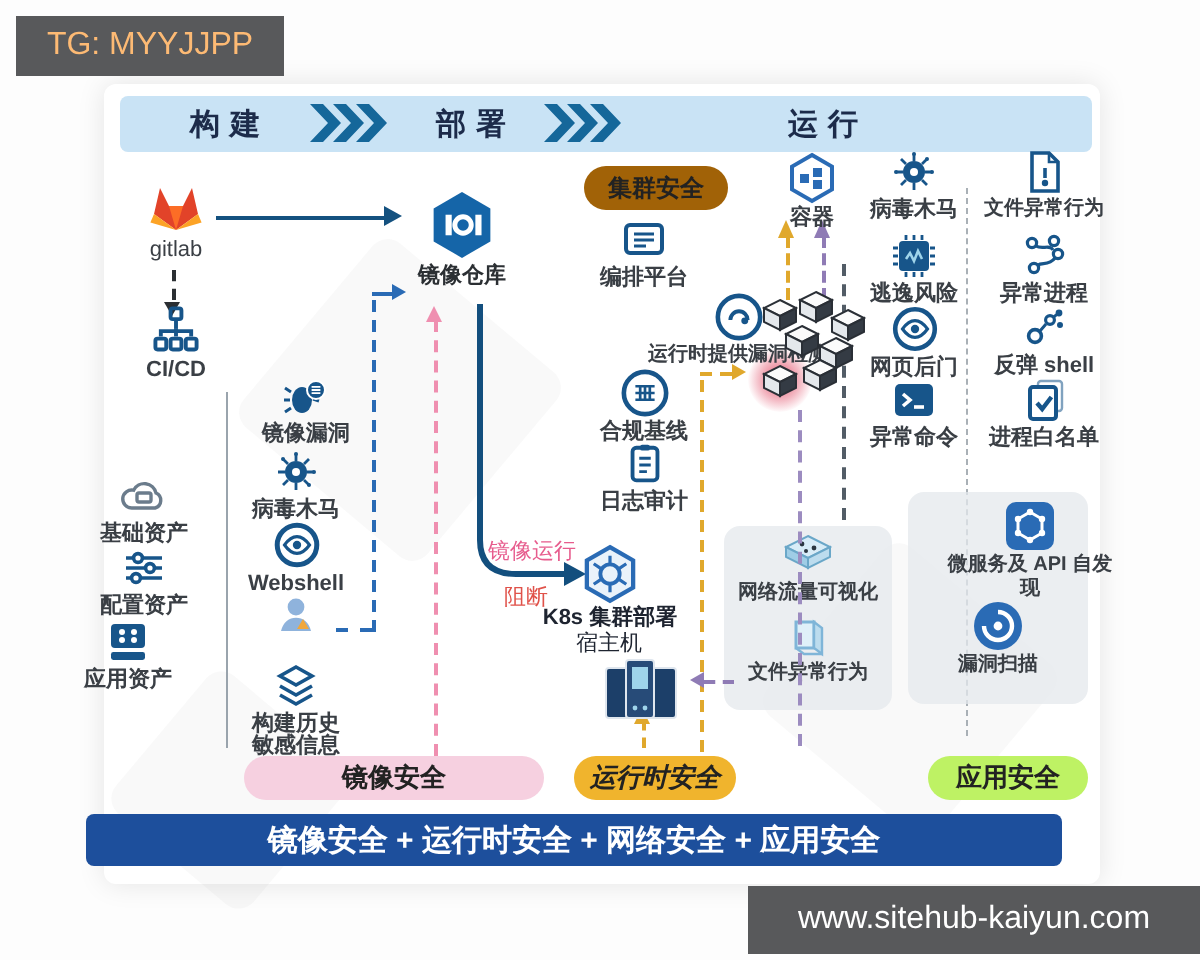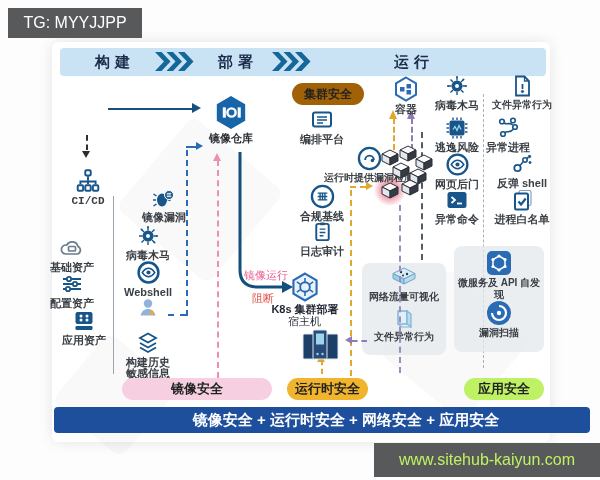--- a/index.html
+++ b/index.html
@@ -1,37 +1,37 @@
 <!DOCTYPE html>
 <html><head>
 <meta charset="utf-8">
 <style>
   html,body{margin:0;padding:0;background:#fdfdfd;}
   #stage{position:relative;width:600px;height:480px;overflow:hidden;
          font-family:"Liberation Sans",sans-serif;background:#fdfdfd;}
   .card{position:absolute;left:52px;top:42px;width:498px;height:400px;background:#fff;
         border-radius:6px;box-shadow:0 0 14px rgba(0,0,0,.10);z-index:1;}
   .wm{position:absolute;background:#888;opacity:.05;transform:rotate(40deg);z-index:1;border-radius:10px;}
-  .tgbox{position:absolute;left:8px;top:8px;width:134px;height:30px;background:#58595b;color:#ffffff;
+  .tgbox{position:absolute;left:8px;top:8px;width:134px;height:30px;background:#58595b;color:#fdba74;
          display:flex;align-items:center;justify-content:center;font-size:16px;z-index:6;}
   .band{position:absolute;left:60px;top:48px;width:486px;height:28px;background:#c9e3f5;border-radius:4px;z-index:2;}
   .phase{position:absolute;top:5px;width:64px;text-align:center;font-size:15px;font-weight:bold;
          color:#1c2b4a;letter-spacing:5px;}
   .chev{position:absolute;top:4px;}
   .it{position:absolute;display:flex;flex-direction:column;align-items:center;gap:1px;text-align:center;z-index:3;}
   .it .lb{font-size:11px;font-weight:600;color:#3a3f45;line-height:1.2;white-space:nowrap;}
   .it.sm .lb{font-size:10px;white-space:normal;}
   .lfree{position:absolute;z-index:4;font-weight:normal;font-size:11px;white-space:nowrap;}
   .pbadge{position:absolute;height:22px;display:flex;align-items:center;justify-content:center;
           font-weight:bold;font-size:13px;color:#222;border-radius:11px;z-index:3;}
   .line{position:absolute;z-index:2;}
   .ah{position:absolute;width:0;height:0;z-index:2;}
-  .navybar{position:absolute;left:54px;top:407px;width:488px;height:26px;background:#1d4f9c;border-radius:4px;
-           display:flex;align-items:center;justify-content:center;color:#fff;font-weight:bold;font-size:15px;z-index:3;padding-left:48px;}
-  .site{position:absolute;left:374px;top:443px;width:226px;height:34px;background:#58595b;color:#bef264;
+  .navybar{position:absolute;left:43px;top:407px;width:488px;height:26px;background:#1d4f9c;border-radius:4px;
+           display:flex;align-items:center;justify-content:center;color:#fff;font-weight:bold;font-size:15px;z-index:3;}
+  .site{position:absolute;left:374px;top:443px;width:226px;height:34px;background:#58595b;color:#ffffff;
         display:flex;align-items:center;justify-content:center;font-size:16px;z-index:6;}
   .graybox{position:absolute;background:rgba(228,232,236,.75);border-radius:8px;z-index:2;}
   .glow{position:absolute;left:374px;top:174px;width:32px;height:32px;border-radius:50%;z-index:2;
         background:radial-gradient(circle,rgba(222,55,85,.85) 0%,rgba(222,55,85,.35) 45%,rgba(222,55,85,0) 72%);}
   svg{display:block;}
 </style>
 </head>
 <body>
 
 <div id="stage">
@@ -54,23 +54,32 @@
     </svg>
     <div class="phase" style="left:146px;">部署</div>
     <svg class="chev" style="left:212px;" width="40" height="19" viewBox="0 0 40 19">
       <path d="M0 0h6.5l9 9.5-9 9.5H0l9-9.5z" fill="#15679a"></path>
         <path d="M11.5 0h6.5l9 9.5-9 9.5h-6.5l9-9.5z" fill="#15679a"></path>
         <path d="M23 0h6.5l9 9.5-9 9.5H23l9-9.5z" fill="#15679a"></path>
     </svg>
     <div class="phase" style="left:322px;">运行</div>
   </div>
 
+  <div class="it" style="left:64px;top:88px;width:48px;">
+    <svg width="32" height="30" viewBox="0 0 32 30">
+      <path d="M16 27L5 19l3-13 4.5 9h7L24 6l3 13z" fill="#e24329"></path>
+      <path d="M16 27l-3.5-12h7z" fill="#fc6d26"></path>
+      <path d="M5 19l-1.8 4.2L16 27z" fill="#fca326"></path>
+      <path d="M27 19l1.8 4.2L16 27z" fill="#fca326"></path>
+    </svg>
+    <span class="lb" style="font-weight:500;">gitlab</span>
+  </div>
   <div class="line" style="left:86px;top:135px;height:15px;border-left:2px dashed #2b2f33;"></div>
   <div class="ah" style="left:82px;top:151px;border-left:4px solid transparent;border-right:4px solid transparent;border-top:7px solid #2b2f33;"></div>
-  <div class="it" style="left:62px;top:168px;width:52px;font-family:Liberation Mono, monospace;">
+  <div class="it" style="left:62px;top:152px;width:52px;">
     <svg width="26" height="26" viewBox="0 0 24 24" fill="none" stroke="#17558a" stroke-width="1.8">
       <rect x="9.5" y="2" width="5" height="5" rx="1"></rect>
         <path d="M12 7.5v4"></path>
       <path d="M5 15v-2.5h14V15"></path>
         <path d="M12 11.5v3.5"></path>
       <rect x="2.5" y="16" width="5" height="5" rx="1"></rect>
         <rect x="9.5" y="16" width="5" height="5" rx="1"></rect>
         <rect x="16.5" y="16" width="5" height="5" rx="1"></rect>
     </svg>
     <span class="lb">CI/CD</span>
@@ -85,35 +94,35 @@
   </div>
   <div class="it" style="left:40px;top:272px;width:64px;">
     <svg width="24" height="24" viewBox="0 0 24 24" fill="none" stroke="#17558a" stroke-width="1.8">
       <path d="M3 7h18M3 12h18M3 17h18"></path>
       <circle cx="9" cy="7" r="2.2" fill="#fff"></circle>
         <circle cx="15" cy="12" r="2.2" fill="#fff"></circle>
         <circle cx="8" cy="17" r="2.2" fill="#fff"></circle>
     </svg>
     <span class="lb">配置资产</span>
   </div>
-  <div class="it" style="left:52px;top:309px;width:64px;">
+  <div class="it" style="left:32px;top:309px;width:64px;">
     <svg width="24" height="24" viewBox="0 0 24 24">
       <rect x="3.5" y="3" width="17" height="12" rx="2" fill="#17558a"></rect>
       <circle cx="9" cy="7" r="1.5" fill="#fff"></circle>
         <circle cx="15" cy="7" r="1.5" fill="#fff"></circle>
       <circle cx="9" cy="11" r="1.5" fill="#fff"></circle>
         <circle cx="15" cy="11" r="1.5" fill="#fff"></circle>
       <rect x="3.5" y="17" width="17" height="4" rx="1.2" fill="#17558a"></rect>
     </svg>
     <span class="lb">应用资产</span>
   </div>
 
   <div class="line" style="left:113px;top:196px;height:178px;border-left:1.5px solid #9aa4ad;"></div>
 
-  <div class="it" style="left:132px;top:186px;width:64px;align-items:center;">
+  <div class="it" style="left:121px;top:186px;width:64px;align-items:center;">
     <svg width="24" height="24" viewBox="0 0 24 24">
       <ellipse cx="10" cy="14" rx="5" ry="6.5" fill="#17558a"></ellipse>
       <path d="M4.5 10l-3-2M4 14H1M4.5 18l-3 2M15.5 13.5l3 1" stroke="#17558a" stroke-width="1.5"></path>
       <circle cx="17" cy="9" r="4.5" fill="#17558a" stroke="#fff"></circle>
       <path d="M14.8 7.4h4.4M14.8 9h4.4M14.8 10.6h4.4" stroke="#fff" stroke-width=".9"></path>
     </svg>
     <span class="lb">镜像漏洞</span>
   </div>
   <div class="it" style="left:116px;top:224px;width:64px;">
     <svg width="24" height="24" viewBox="0 0 24 24">
@@ -336,21 +345,21 @@
 
   <div class="it sm" style="left:491px;top:74px;width:62px;">
     <svg width="24" height="24" viewBox="0 0 24 24" fill="none" stroke="#17558a">
       <path d="M6 2.5h8.5L19 7v14.5H6z" stroke-width="1.8"></path>
         <path d="M14.5 2.5V7H19" stroke-width="1.3"></path>
       <path d="M12.5 10v5" stroke-width="1.8"></path>
         <circle cx="12.5" cy="17.5" r="1.1" fill="#17558a"></circle>
     </svg>
     <span class="lb">文件异常行为</span>
   </div>
-  <div class="it" style="left:477px;top:116px;width:62px;">
+  <div class="it" style="left:491px;top:116px;width:62px;">
     <svg width="24" height="24" viewBox="0 0 24 24" fill="none" stroke="#17558a" stroke-width="1.6">
       <circle cx="6" cy="5.5" r="2.3"></circle>
         <circle cx="17" cy="4.5" r="2.3"></circle>
         <circle cx="19" cy="11" r="2.3"></circle>
         <circle cx="7" cy="18" r="2.3"></circle>
       <path d="M8 7c3 2 7-1 8.5 2M17.5 13c-3 4-6.5 2-8.5 3.5"></path>
     </svg>
     <span class="lb">异常进程</span>
   </div>
   <div class="it" style="left:491px;top:152px;width:62px;">
@@ -389,21 +398,21 @@
       <rect x="5" y="3" width="9" height="13" fill="#dff0f9" stroke="#7fb5d8" stroke-width="1.5"></rect>
       <path d="M14 3l4 3v13l-4-3z" fill="#bcdcee" stroke="#7fb5d8" stroke-width="1.2"></path>
       <path d="M5 16l4 3h9" fill="none" stroke="#7fb5d8" stroke-width="1.2"></path>
     </svg>
     <span class="lb">文件异常行为</span>
   </div>
   <div class="line" style="left:352px;top:340px;width:15px;border-top:2px dashed #8f7bb5;"></div>
   <div class="ah" style="left:345px;top:336px;border-top:4.5px solid transparent;border-bottom:4.5px solid transparent;border-right:7px solid #8f7bb5;"></div>
 
   <div class="graybox" style="left:454px;top:246px;width:90px;height:106px;"></div>
-  <div class="it sm" style="left:456px;top:250px;width:86px;">
+  <div class="it sm" style="left:472px;top:250px;width:86px;">
     <svg width="26" height="26" viewBox="0 0 26 26">
       <rect x="1" y="1" width="24" height="24" rx="5" fill="#2a6bb5"></rect>
       <path d="M13 6l6 3.5v7L13 20l-6-3.5v-7z" fill="none" stroke="#fff" stroke-width="1.5"></path>
       <circle cx="13" cy="6" r="1.6" fill="#fff"></circle>
         <circle cx="19" cy="9.5" r="1.6" fill="#fff"></circle>
         <circle cx="19" cy="16.5" r="1.6" fill="#fff"></circle>
       <circle cx="13" cy="20" r="1.6" fill="#fff"></circle>
         <circle cx="7" cy="16.5" r="1.6" fill="#fff"></circle>
         <circle cx="7" cy="9.5" r="1.6" fill="#fff"></circle>
     </svg>
@@ -412,21 +421,21 @@
   <div class="it sm" style="left:456px;top:300px;width:86px;">
     <svg width="26" height="26" viewBox="0 0 26 26">
       <circle cx="13" cy="13" r="12" fill="#2a6bb5"></circle>
       <path d="M13 6a7 7 0 1 1-7 7" stroke="#fff" stroke-width="2.2" fill="none"></path>
       <circle cx="13" cy="13" r="2.2" fill="#fff"></circle>
     </svg>
     <span class="lb">漏洞扫描</span>
   </div>
 
   <div class="pbadge" style="left:122px;top:378px;width:150px;background:#f6d0e0;">镜像安全</div>
-  <div class="pbadge" style="left:287px;top:378px;width:81px;background:#f0b42d;">运行时安全</div>
+  <div class="pbadge" style="left:287px;top:378px;width:81px;background:#f0b42d;font-style:italic;">运行时安全</div>
   <div class="pbadge" style="left:464px;top:378px;width:80px;background:#bef264;">应用安全</div>
 
   <div class="navybar">
     <span>镜像安全 + 运行时安全 + 网络安全 + 应用安全</span>
   </div>
 
   <div class="site">
     <span>www.sitehub-kaiyun.com</span>
   </div>
 

